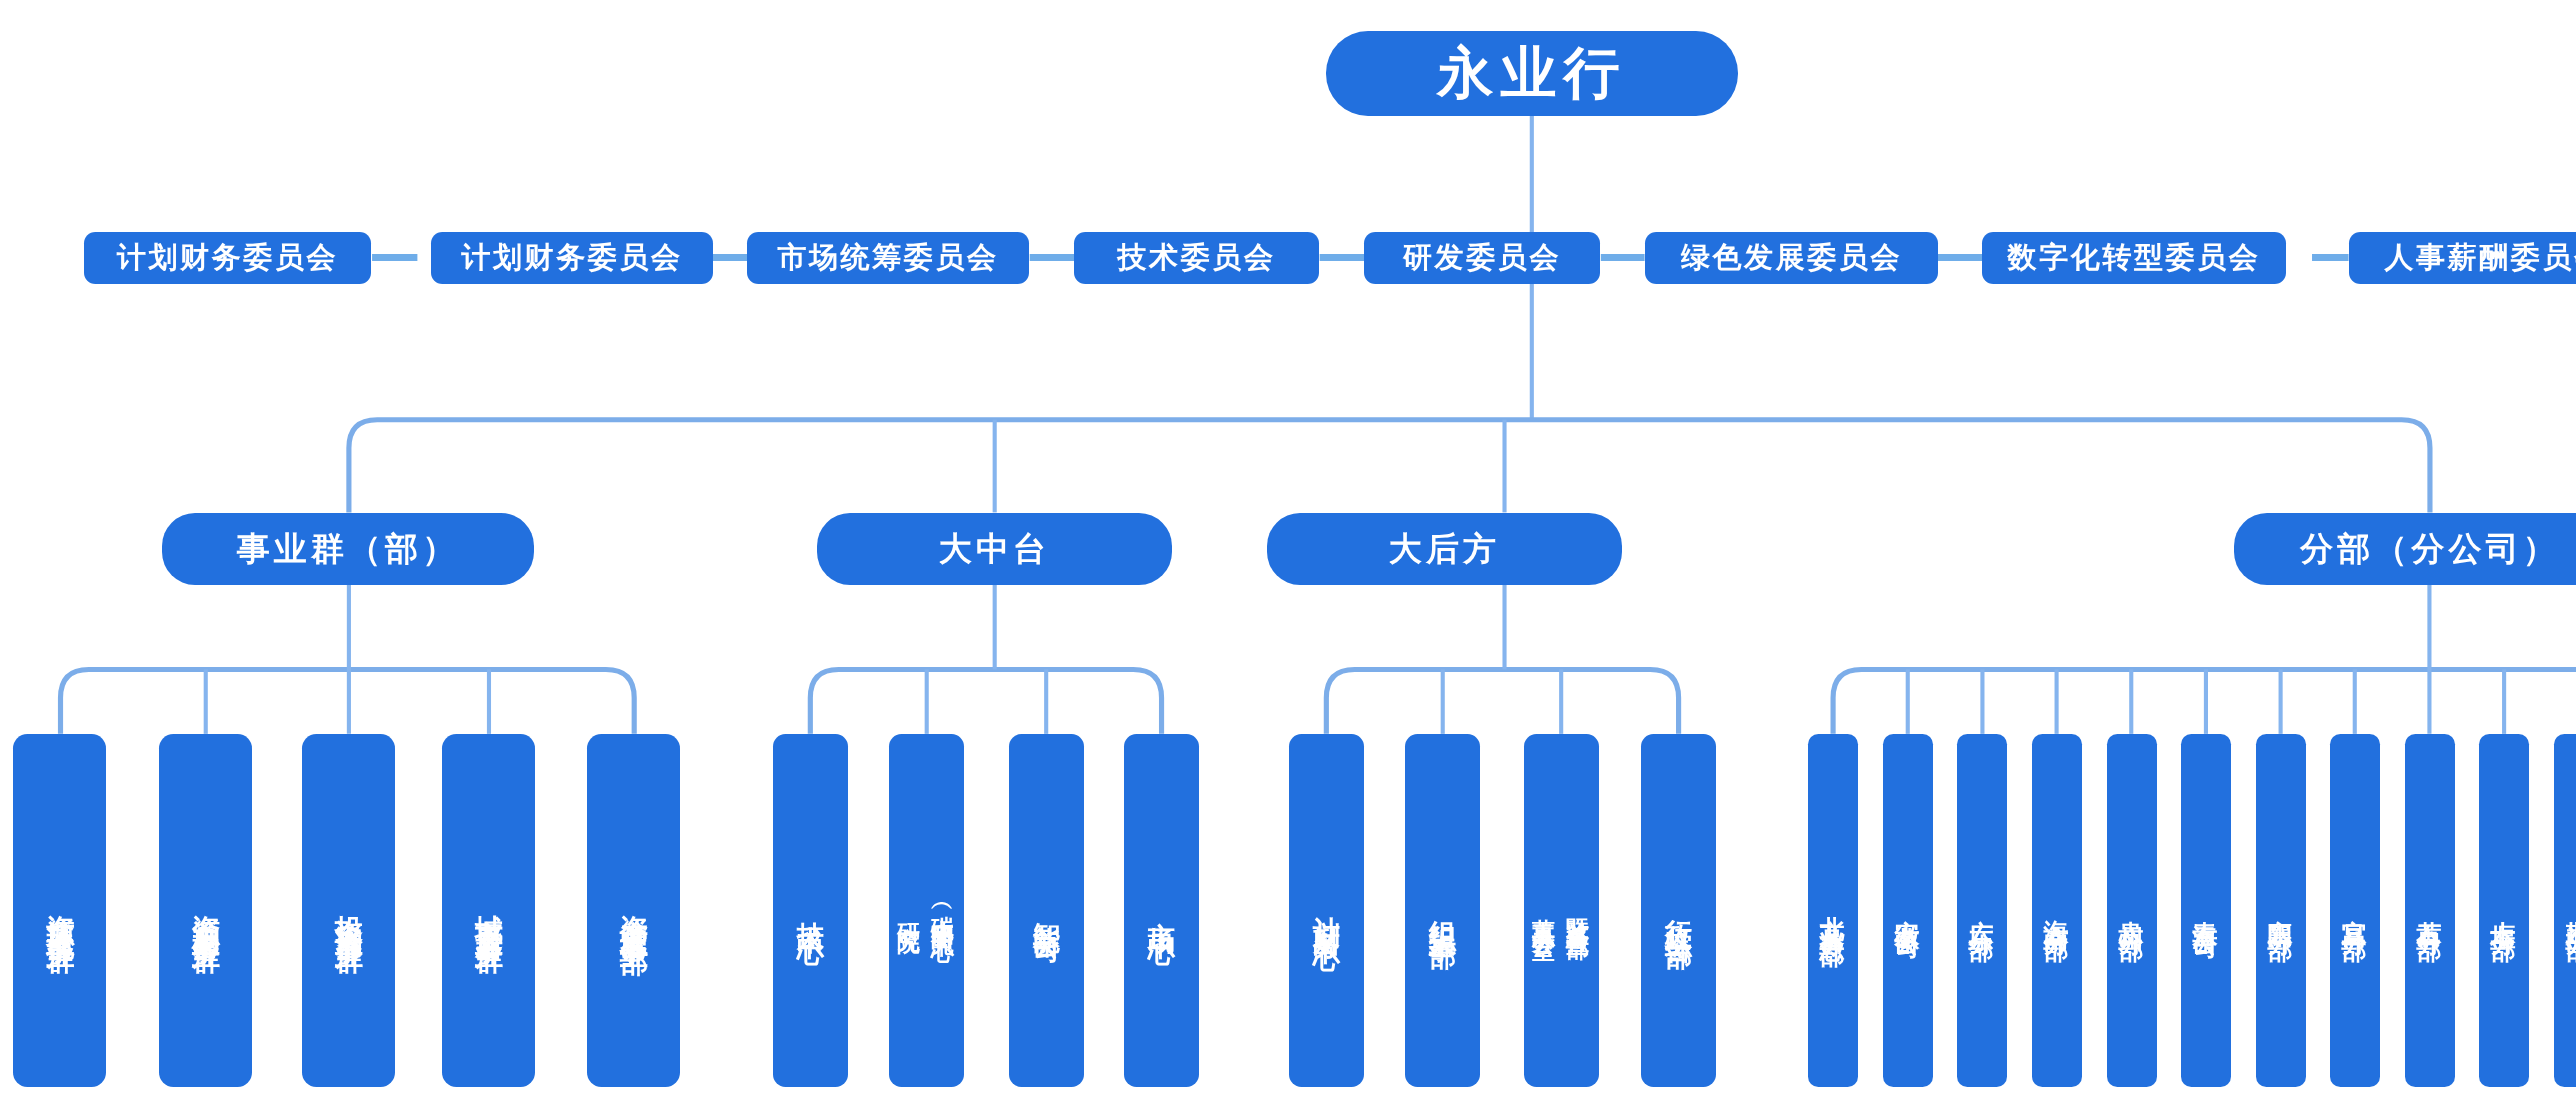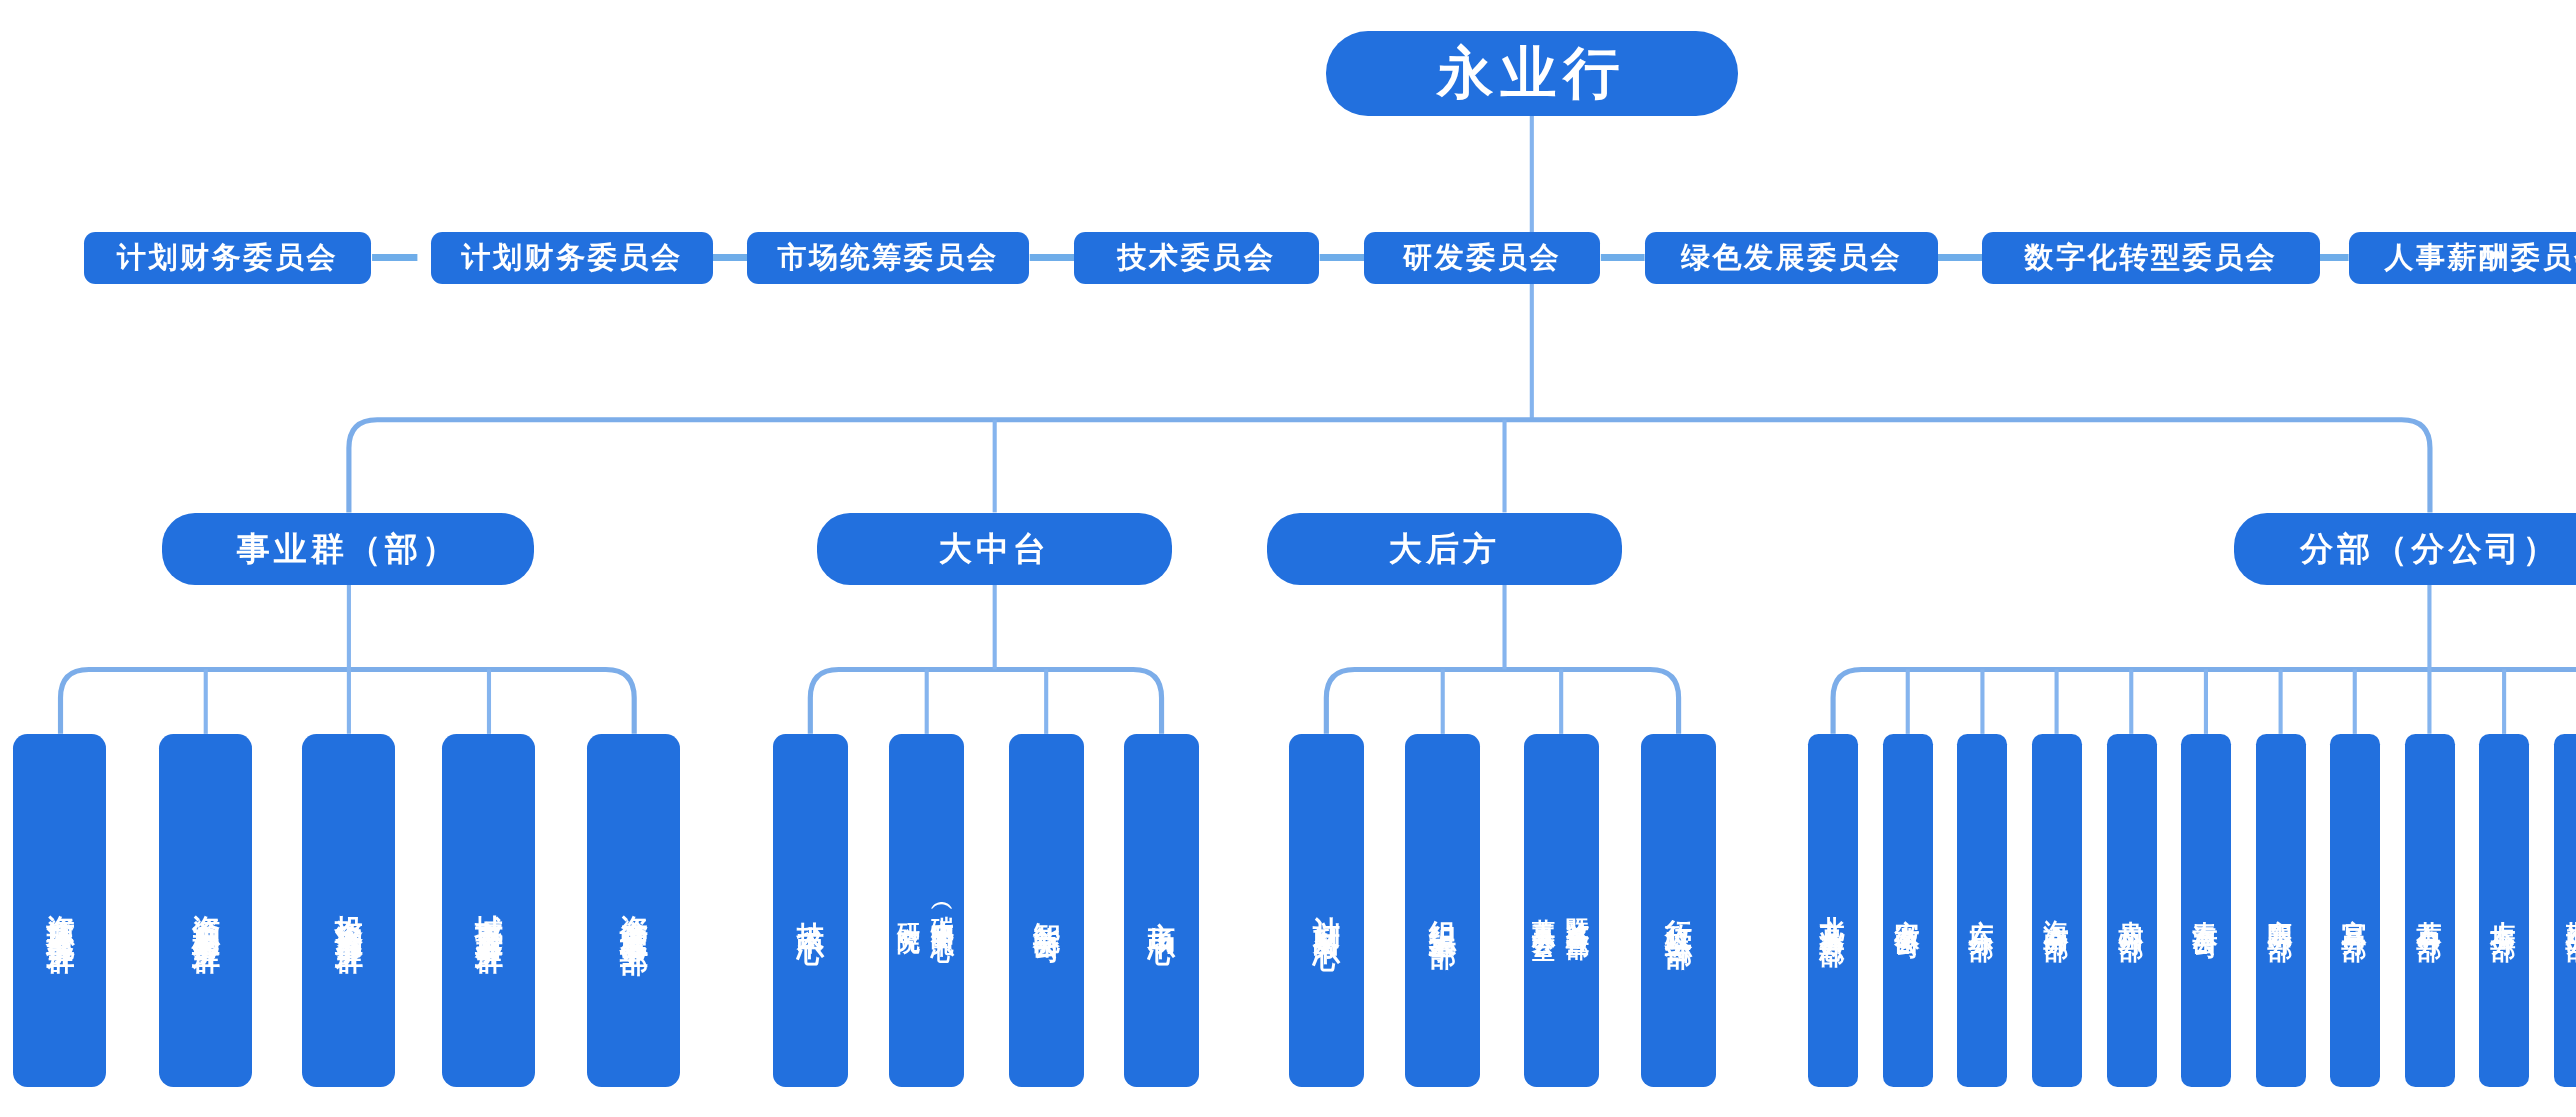--- a/index.html
+++ b/index.html
@@ -117,21 +117,21 @@
   </div>
   <div class="node committee-node" style="left:1074px;width:245px;">
     <span>技术委员会</span>
   </div>
   <div class="node committee-node" style="left:1364px;width:236px;">
     <span>研发委员会</span>
   </div>
   <div class="node committee-node" style="left:1645px;width:293px;">
     <span>绿色发展委员会</span>
   </div>
-  <div class="node committee-node" style="left:1982px;width:338px;">
+  <div class="node committee-node" style="left:1982px;width:304px;">
     <span>数字化转型委员会</span>
   </div>
   <div class="node committee-node" style="left:2349px;width:292px;">
     <span>人事薪酬委员会</span>
   </div>
 
   <div class="node group-node" style="left:817px;width:355px;">
     <span>大中台</span>
   </div>
   <div class="node group-node" style="left:162px;width:372px;">

